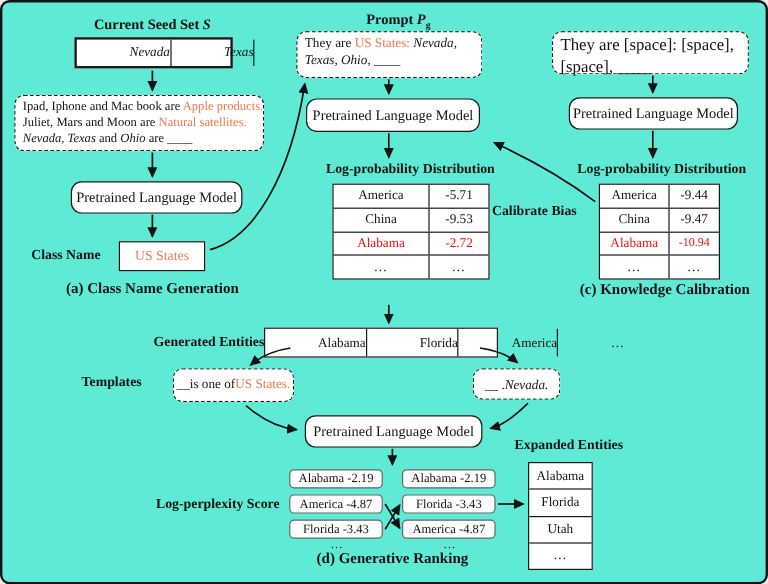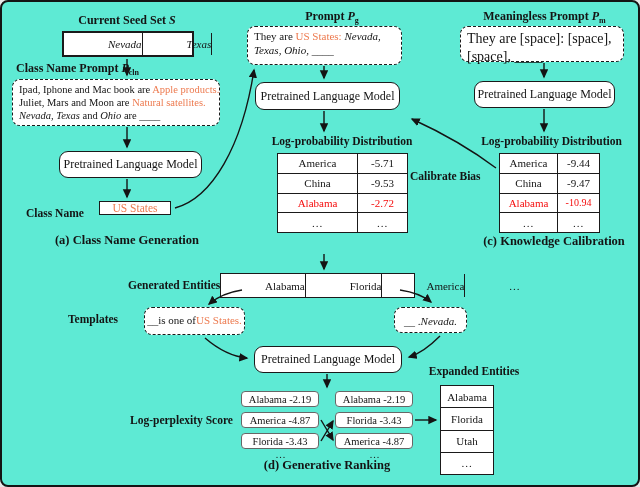--- a/index.html
+++ b/index.html
@@ -57,32 +57,31 @@
 <div class="figure">
 
   <div class="abs lbl ctr" style="left:40px;top:11px;width:170px;"><span>Current Seed Set </span><i>S</i></div>
 
   <div class="abs cellrow" style="left:60px;top:29px;width:132px;height:26px;">
     <div class="cell it" style="width:44px;">Nevada</div>
     <div class="cell it" style="width:42px;">Texas</div>
     <div class="cell it" style="flex:1;">Ohio</div>
   </div>
 
-  <div class="abs lbl" style="left:14px;top:59px;"><span>Class Name Prompt </span><i>P</i><sub>cln</sub></div>
 
   <div class="abs dashed" style="left:10px;top:77px;width:208px;height:47px;white-space:nowrap;">
     <div><span>Ipad, Iphone and Mac book are </span><span class="hl">Apple products.</span></div>
     <div><span>Juliet, Mars and Moon are </span><span class="hl">Natural satellites.</span></div>
     <div><span class="it">Nevada, Texas</span><span> and </span><span class="it">Ohio</span><span> are ____</span></div>
   </div>
 
   <div class="abs plm" style="left:57px;top:149px;width:143px;height:27px;">Pretrained Language Model</div>
 
   <div class="abs lbl-sm" style="left:24px;top:205px;">Class Name</div>
-  <div class="abs usbox hl" style="left:97px;top:199px;width:72px;height:14px;">US States</div>
+  <div class="abs usbox hl" style="left:97px;top:199px;width:72px;height:25px;">US States</div>
 
   <div class="abs caption" style="left:20px;top:231px;width:210px;">(a) Class Name Generation</div>
 
   <div class="abs lbl ctr" style="left:260px;top:7px;width:140px;"><span>Prompt </span><i>P</i><sub>g</sub></div>
 
   <div class="abs dashed" style="left:245px;top:24px;width:155px;height:39px;font-size:11px;"><span>They are </span><span class="hl">US States:</span><span class="it"> Nevada, Texas, Ohio,</span><span> ____</span></div>
 
   <div class="abs plm" style="left:253px;top:80px;width:145px;height:28px;">Pretrained Language Model</div>
 
   <div class="abs lbl-sm ctr" style="left:250px;top:133px;width:180px;">Log-probability Distribution</div>
@@ -100,21 +99,20 @@
         <div class="tc name" style="width:79px;">Alabama</div>
         <div class="tc" style="flex:1;">-2.72</div>
       </div>
     <div class="trow">
         <div class="tc name dots" style="width:79px;">...</div>
         <div class="tc dots" style="flex:1;">...</div>
       </div>
   </div>
 
 
-  <div class="abs lbl ctr" style="left:455px;top:7px;width:175px;"><span>Meaningless Prompt </span><i>P</i><sub>m</sub></div>
 
   <div class="abs dashed" style="left:458px;top:24px;width:164px;height:36px;font-size:14px;">
     <div>They are [space]: [space],</div>
     <div>[space], ____</div>
   </div>
 
   <div class="abs plm" style="left:472px;top:79px;width:141px;height:27px;">Pretrained Language Model</div>
 
   <div class="abs lbl-sm ctr" style="left:462px;top:133px;width:175px;">Log-probability Distribution</div>
 

